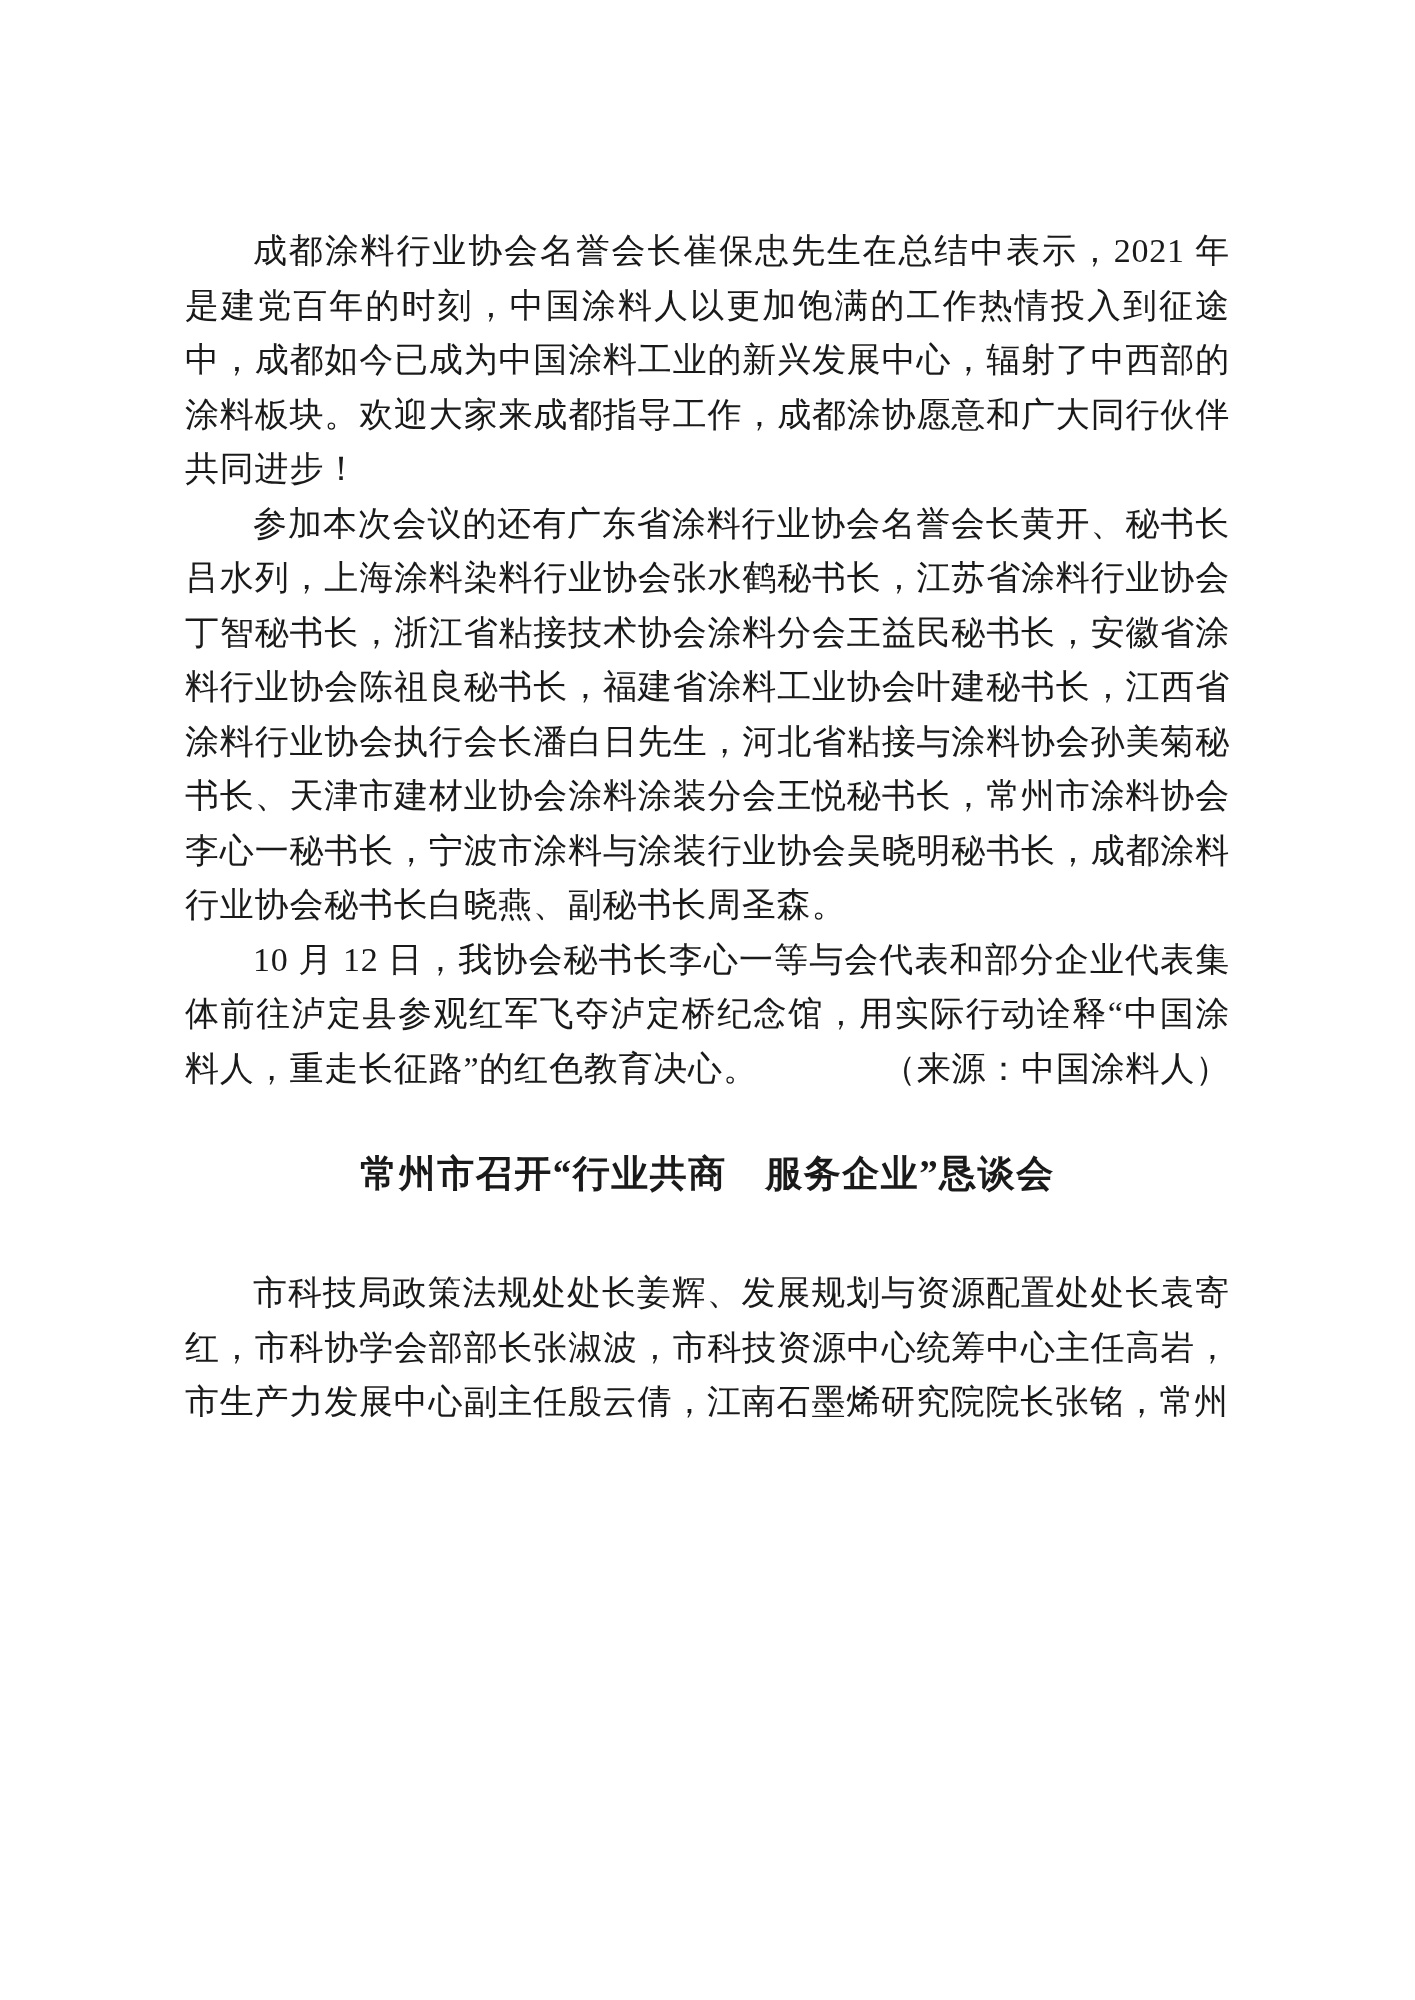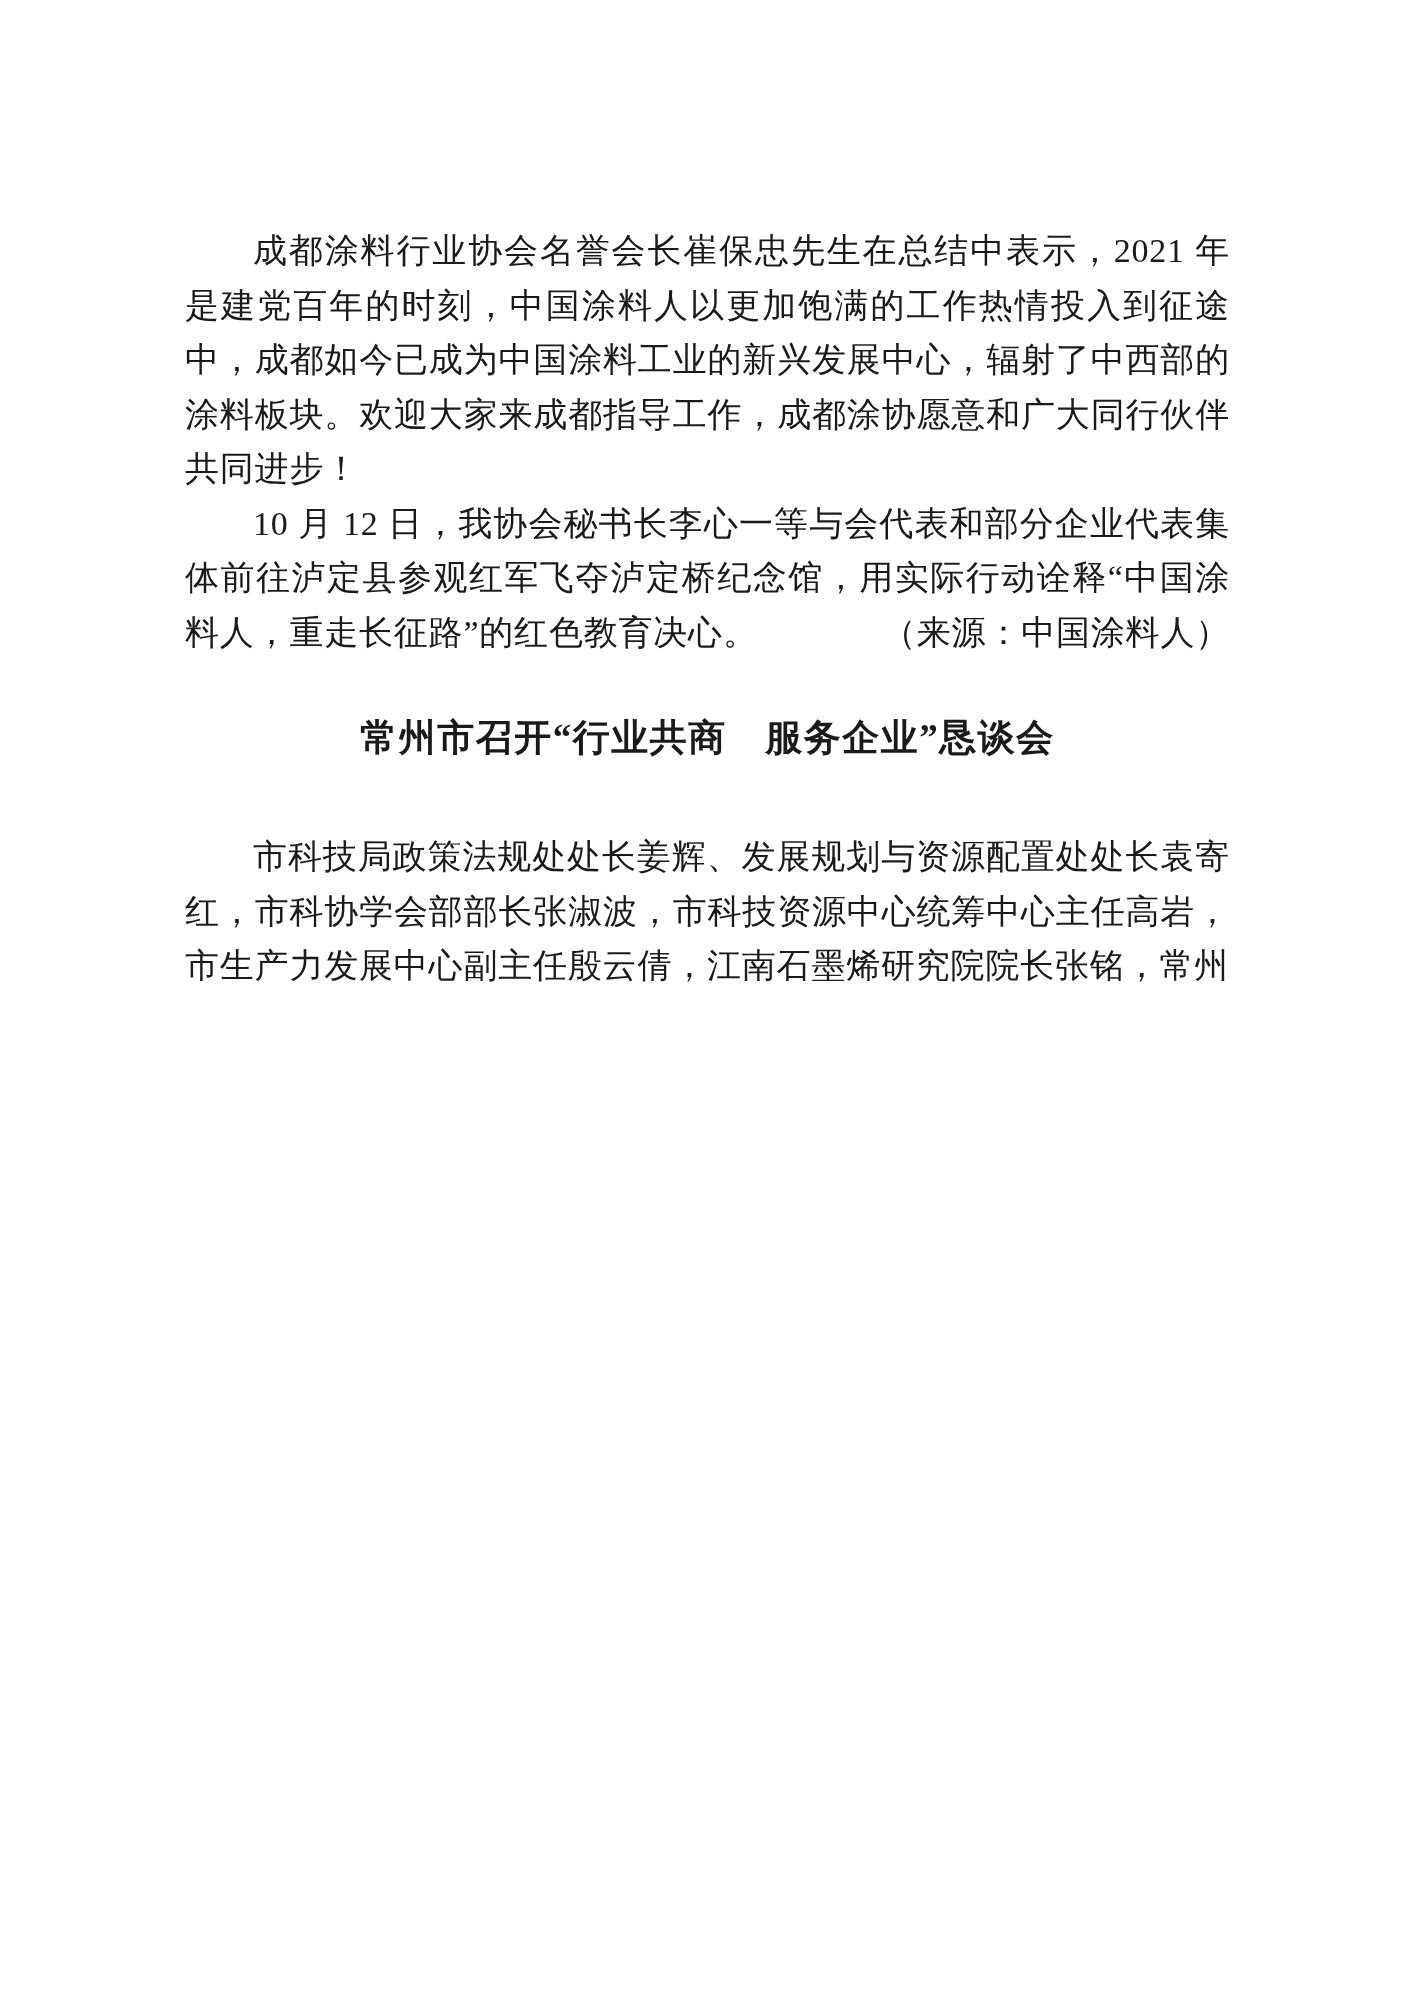--- a/index.html
+++ b/index.html
@@ -55,20 +55,21 @@
   }
 </style>
 </head>
 <body>
 
 <div class="page">
   <div class="content">
 
     <section>
       <p class="para">成都涂料行业协会名誉会长崔保忠先生在总结中表示，2021 年是建党百年的时刻，中国涂料人以更加饱满的工作热情投入到征途中，成都如今已成为中国涂料工业的新兴发展中心，辐射了中西部的涂料板块。欢迎大家来成都指导工作，成都涂协愿意和广大同行伙伴共同进步！</p>
+      <p class="para">参加本次会议的还有广东省涂料行业协会名誉会长黄开、秘书长吕水列，上海涂料染料行业协会张水鹤秘书长，江苏省涂料行业协会丁智秘书长，浙江省粘接技术协会涂料分会王益民秘书长，安徽省涂料行业协会陈祖良秘书长，福建省涂料工业协会叶建秘书长，江西省涂料行业协会执行会长潘白日先生，河北省粘接与涂料协会孙美菊秘书长、天津市建材业协会涂料涂装分会王悦秘书长，常州市涂料协会李心一秘书长，宁波市涂料与涂装行业协会吴晓明秘书长，成都涂料行业协会秘书长白晓燕、副秘书长周圣森。</p>
       <p class="para"><span>10 月 12 日，我协会秘书长李心一等与会代表和部分企业代表集体前往泸定县参观红军飞夺泸定桥纪念馆，用实际行动诠释“中国涂料人，重走长征路”的红色教育决心。</span><span class="src">（来源：中国涂料人）</span></p>
     </section>
 
     <h1 class="heading">常州市召开“行业共商　服务企业”恳谈会</h1>
 
     <section>
       <p class="para">市科技局政策法规处处长姜辉、发展规划与资源配置处处长袁寄红，市科协学会部部长张淑波，市科技资源中心统筹中心主任高岩，市生产力发展中心副主任殷云倩，江南石墨烯研究院院长张铭，常州</p>
     </section>
 
   </div>

